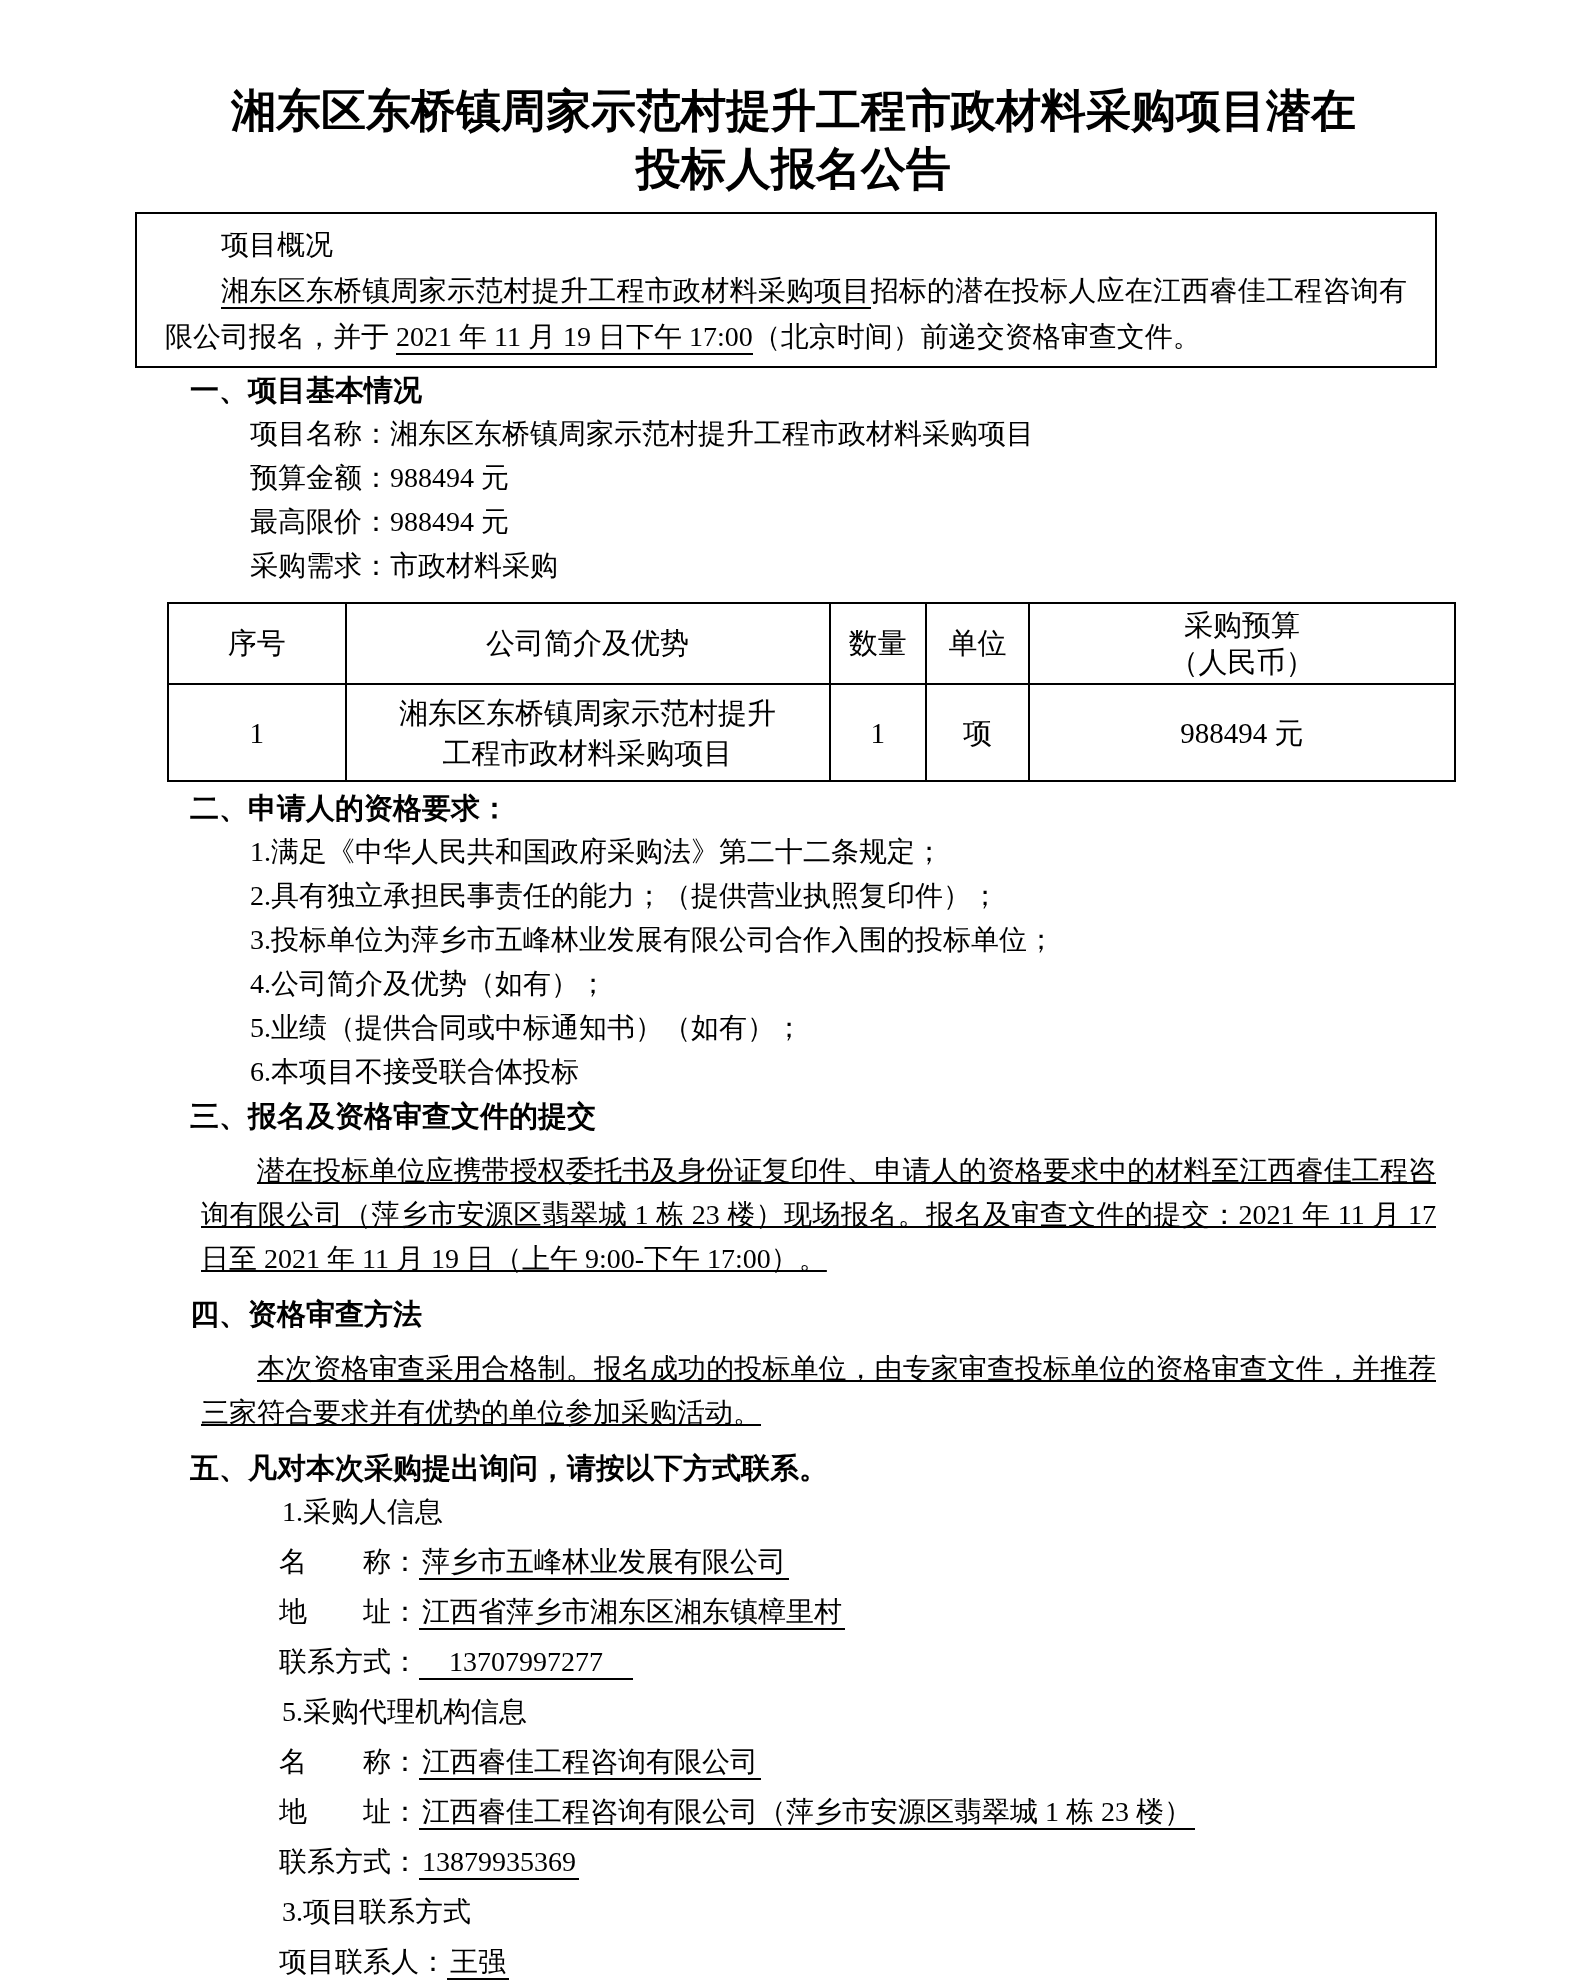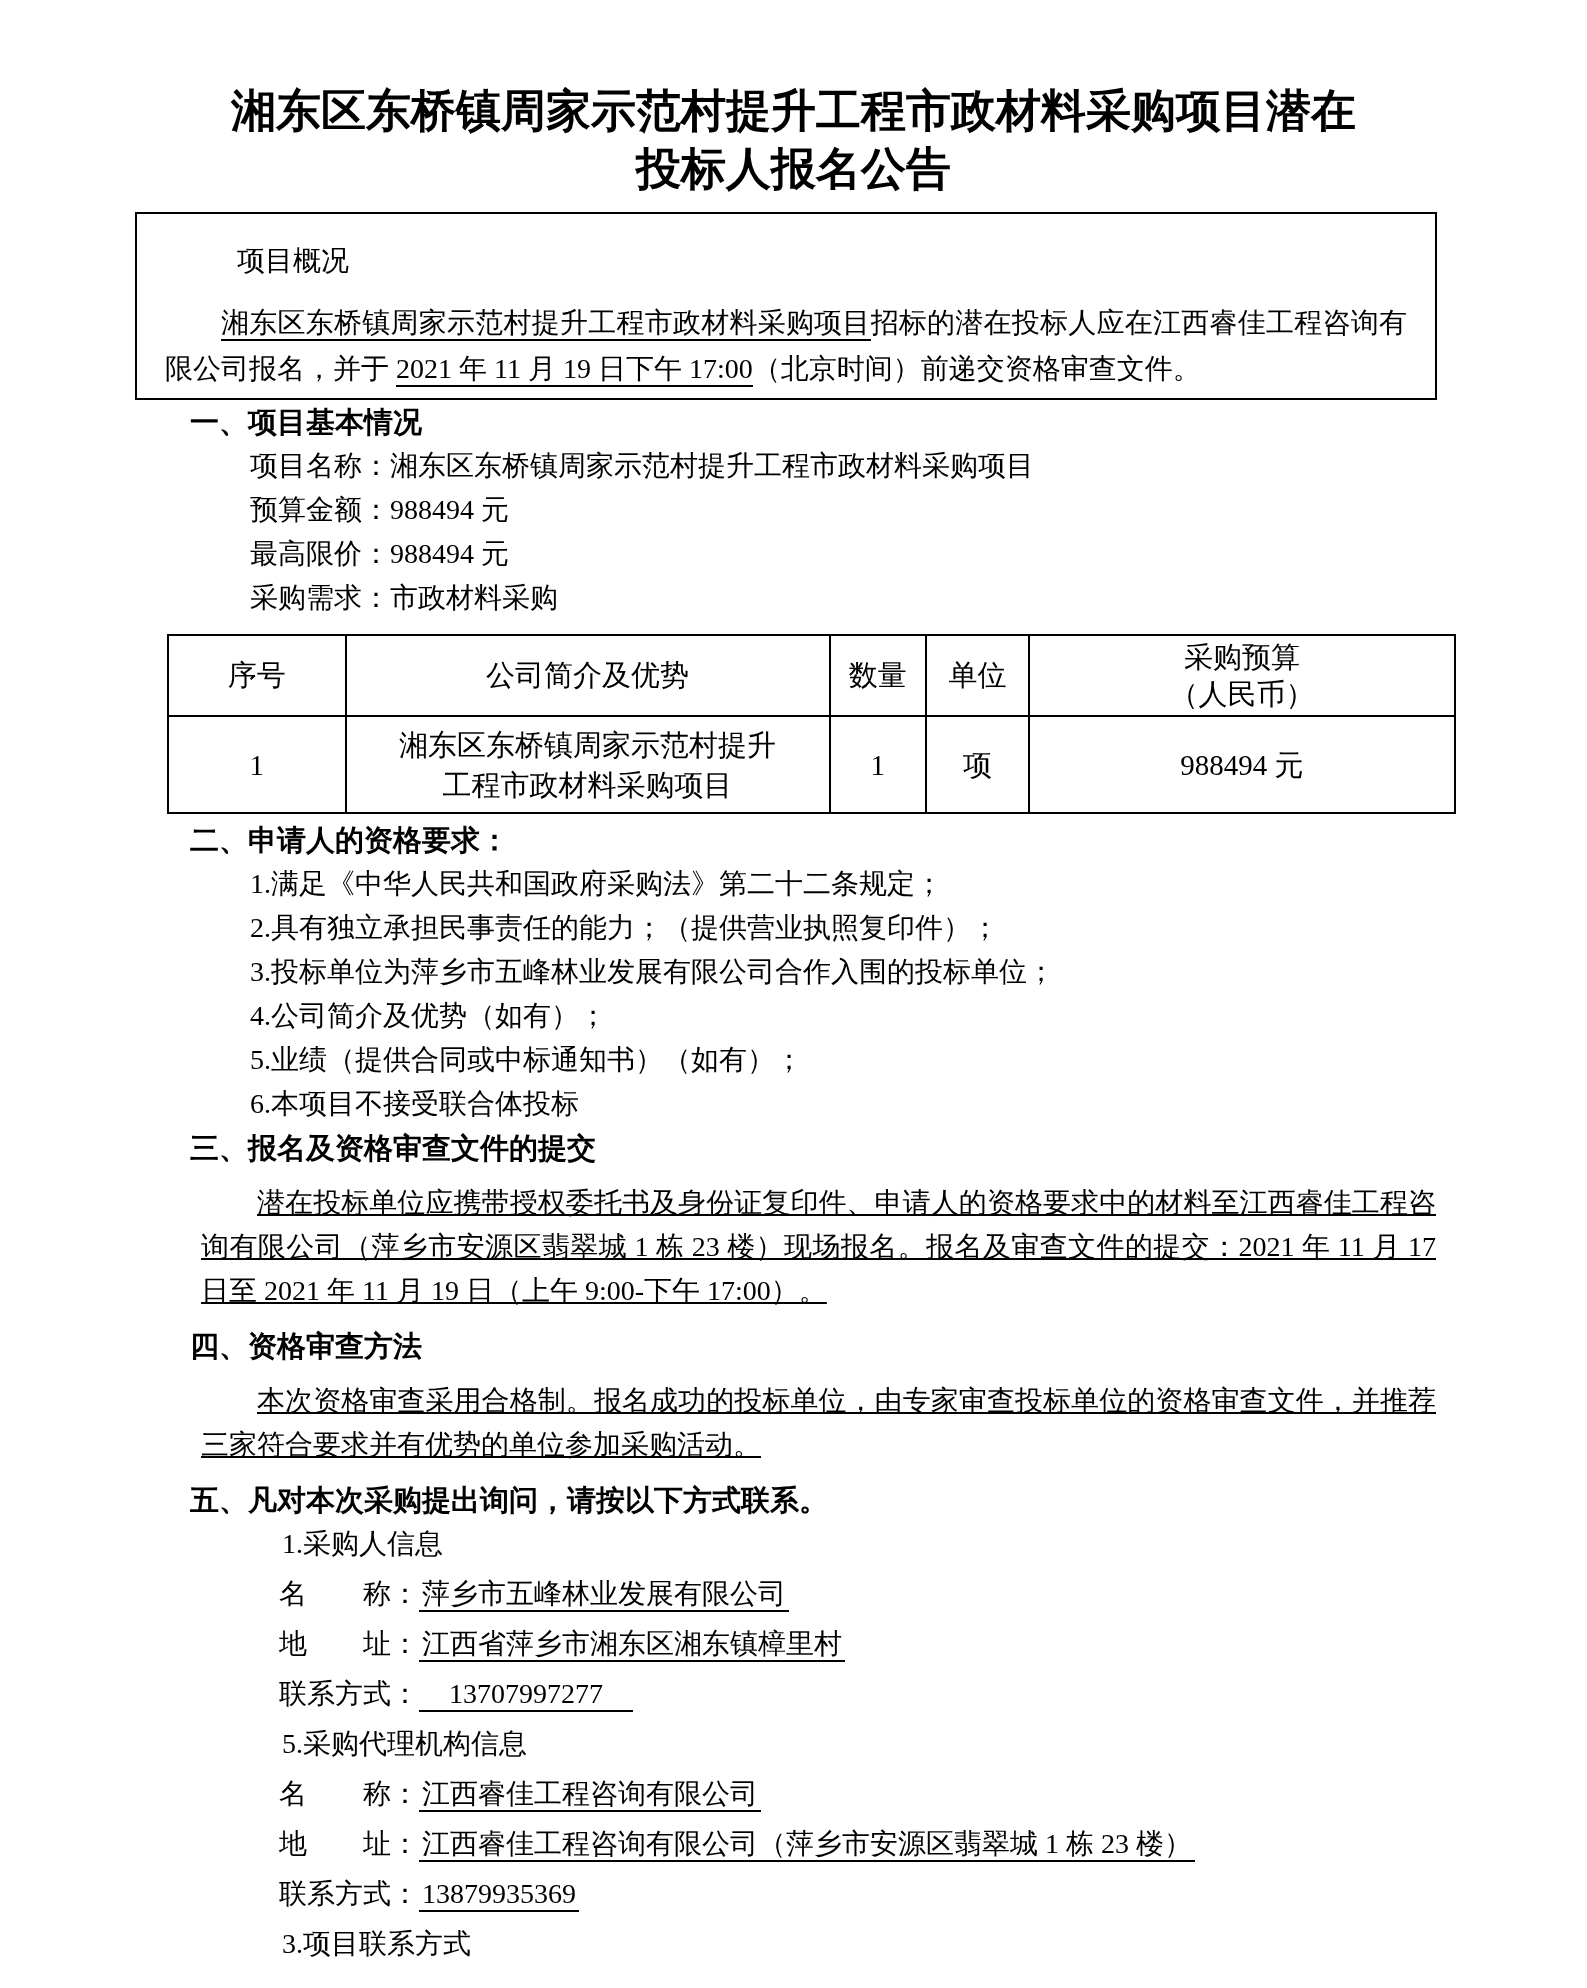--- a/index.html
+++ b/index.html
@@ -17,21 +17,21 @@
   }
   .title{margin:24px 0 14px -50px; text-align:center; font-weight:bold;
          font-size:45px; line-height:58px;}
   .title .tl{display:block;}
   .overview-box{
     margin-left:-55px; width:1302px; box-sizing:border-box;
     border:2px solid #000;
     padding:8px 28px 6px 28px;
     line-height:46px; text-align:justify;
   }
-  .ov-label{margin:16px; text-indent:56px;}
+  .ov-label{margin:0; text-indent:56px;}
   .ov-para{margin:0; text-indent:56px;}
   .u{border-bottom:2px solid #000; padding-bottom:1px;}
   h2.sec{
     margin:0; font-size:29px; line-height:44px; font-weight:bold;
     font-family:"Liberation Sans","DejaVu Sans",sans-serif;
   }
   .ind{margin:0; padding-left:60px;}
   .para{margin:11px; text-indent:56px; text-align:justify;text-decoration:underline;}
   .doc-table{
     border-collapse:collapse; table-layout:fixed;
@@ -121,14 +121,15 @@
   <p class="field"><span>名　　称：</span><span class="fv">萍乡市五峰林业发展有限公司</span></p>
   <p class="field"><span>地　　址：</span><span class="fv">江西省萍乡市湘东区湘东镇樟里村</span></p>
   <p class="field"><span>联系方式：</span><span class="fv fv-wide">13707997277</span></p>
 
   <p class="sub">5.采购代理机构信息</p>
   <p class="field"><span>名　　称：</span><span class="fv">江西睿佳工程咨询有限公司</span></p>
   <p class="field"><span>地　　址：</span><span class="fv">江西睿佳工程咨询有限公司（萍乡市安源区翡翠城 1 栋 23 楼）</span></p>
   <p class="field"><span>联系方式：</span><span class="fv">13879935369</span></p>
 
   <p class="sub">3.项目联系方式</p>
+  <p class="field"><span>项目联系人：</span><span class="fv">王强</span></p>
 
 </div>
 
 </body></html>

